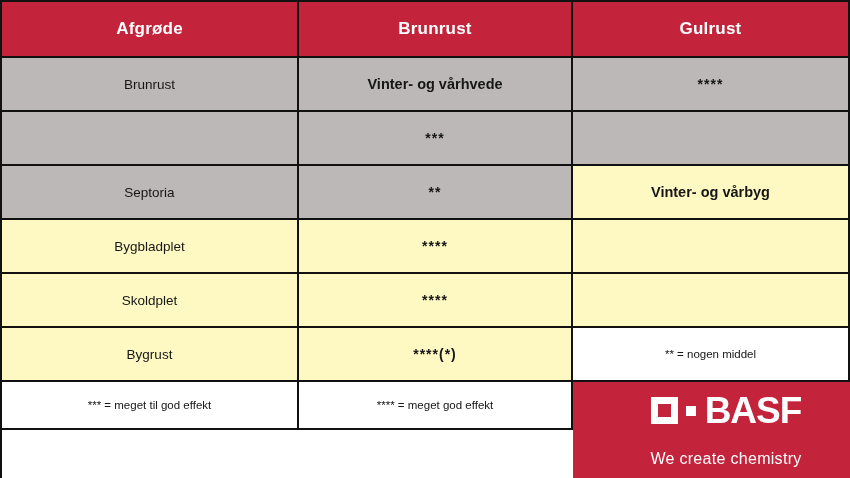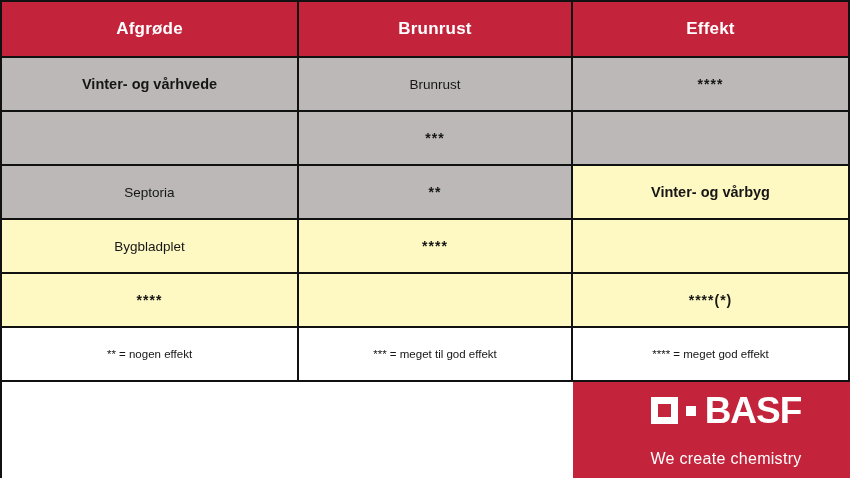--- a/index.html
+++ b/index.html
@@ -89,50 +89,52 @@
     letter-spacing: 0.3px;
   }
 </style>
 </head>
 <body>
 
 <div class="slide">
 
   <div class="cell hdr">Afgrøde</div>
   <div class="cell hdr">Brunrust</div>
-  <div class="cell hdr">Effekt</div>
+  <div class="cell hdr">Gulrust</div>
 
+  <div class="cell gray disease">Brunrust</div>
   <div class="cell gray crop">Vinter- og vårhvede</div>
-  <div class="cell gray disease">Brunrust</div>
   <div class="cell gray effect">****</div>
 
   <div class="cell gray crop"></div>
   <div class="cell gray effect">***</div>
 
   <div class="cell gray crop"></div>
   <div class="cell gray disease">Septoria</div>
   <div class="cell gray effect">**</div>
 
   <div class="cell light crop">Vinter- og vårbyg</div>
   <div class="cell light disease">Bygbladplet</div>
   <div class="cell light effect">****</div>
 
   <div class="cell light crop"></div>
+  <div class="cell light disease">Skoldplet</div>
   <div class="cell light effect">****</div>
 
   <div class="cell light crop"></div>
+  <div class="cell light disease">Bygrust</div>
   <div class="cell light effect">****(*)</div>
 
   <div class="cell brand">
     <div class="brand-logo-row">
       <span class="sq-outline"></span>
       <span class="sq-dot"></span>
       <span class="brand-name">BASF</span>
     </div>
     <div class="brand-tagline">We create chemistry</div>
   </div>
 
-  <div class="cell white legend-cell">** = nogen effekt</div>
+  <div class="cell white legend-cell">** = nogen middel</div>
   <div class="cell white legend-cell">*** = meget til god effekt</div>
 
   <div class="cell white legend-cell">**** = meget god effekt</div>
 
 </div>
 
 </body></html>

